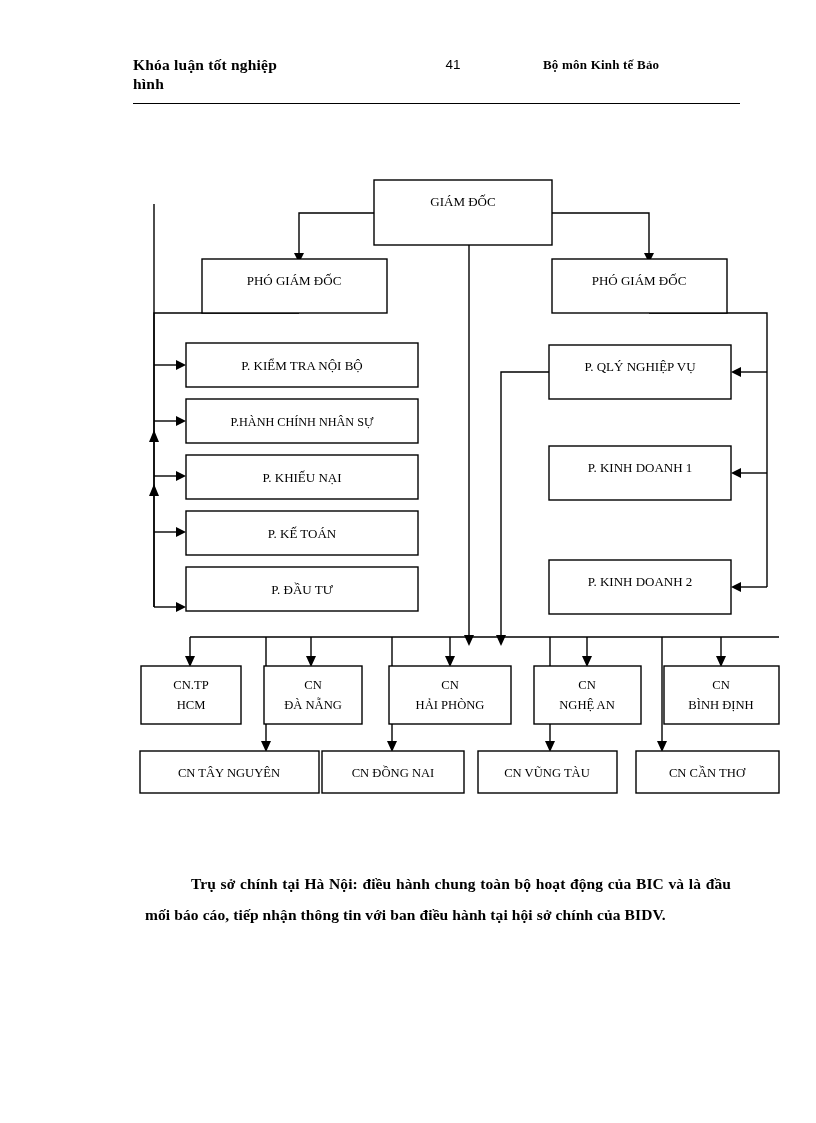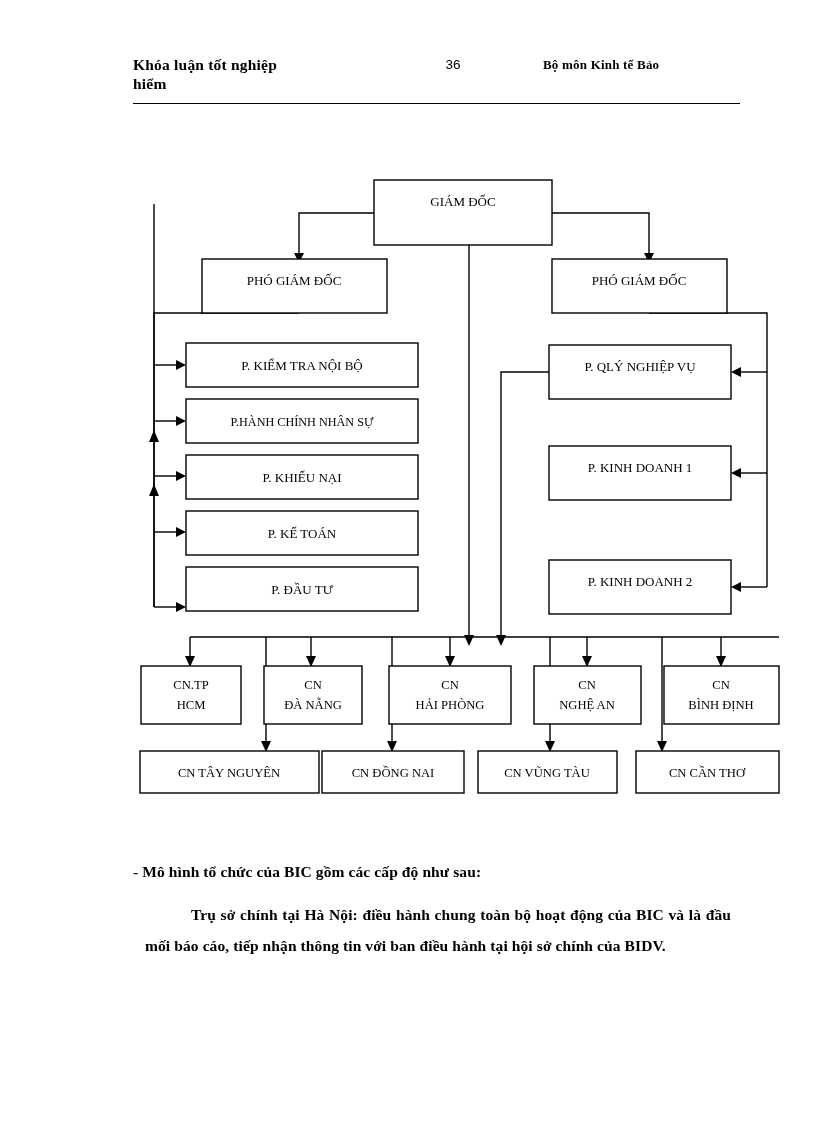--- a/index.html
+++ b/index.html
@@ -119,23 +119,23 @@
   }
 </style>
 </head>
 <body>
 
 <div class="page">
 
   <div class="header">
     <div class="hdr-left">
       <span>Khóa luận tốt nghiệp</span><br>
-      <span>hiểm</span>
+      <span>hình</span>
     </div>
-    <div class="hdr-center">36</div>
+    <div class="hdr-center">41</div>
     <div class="hdr-right">Bộ môn Kinh tế Bảo</div>
   </div>
   <div class="hdr-rule"></div>
 
   <div class="chart-wrap">
     <svg class="chart" viewBox="0 0 816 660" xmlns="http://www.w3.org/2000/svg">
       <defs>
         <marker id="arrowDown" viewBox="0 0 10 10" refX="5" refY="9" markerWidth="6" markerHeight="6" orient="auto-start-reverse">
           <path d="M 0 0 L 10 0 L 5 10 z" fill="#000"></path>
         </marker>
@@ -292,17 +292,16 @@
         <text class="node-label-br" x="543" y="617">CN VŨNG TÀU</text>
       </g>
       <g>
         <rect class="nodebox" x="632" y="591" width="143" height="42"></rect>
         <text class="node-label-br" x="703" y="617">CN CẦN THƠ</text>
       </g>
     </svg>
   </div>
 
   <div class="body-copy">
-    <p class="p-lead">- Mô hình tổ chức của BIC gồm các cấp độ như sau:</p>
     <p class="p-just">Trụ sở chính tại Hà Nội: điều hành chung toàn bộ hoạt động của BIC và là đầu mối báo cáo, tiếp nhận thông tin với ban điều hành tại hội sở chính của BIDV.</p>
   </div>
 
 </div>
 
 </body></html>

